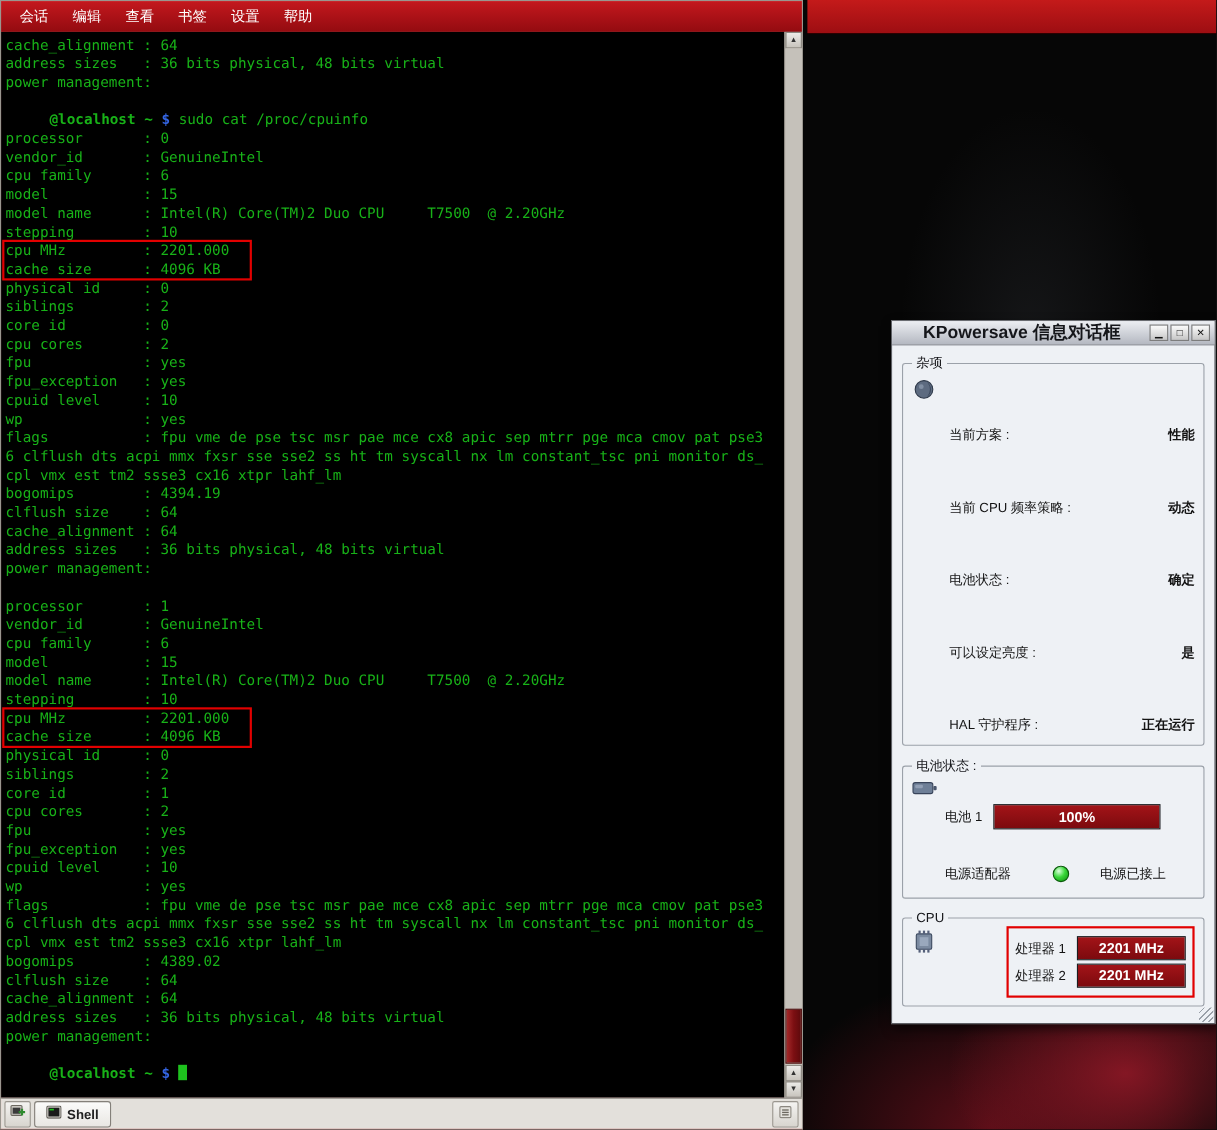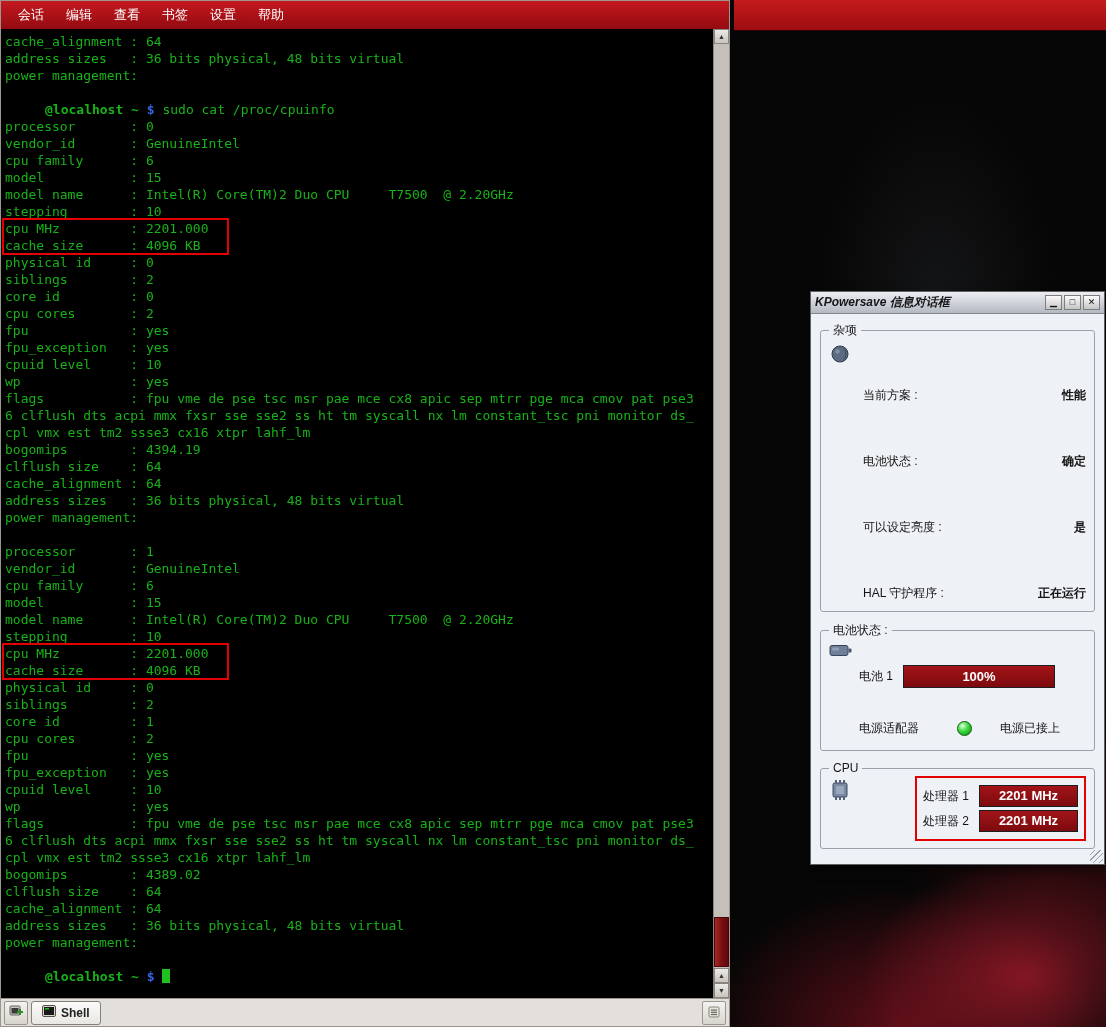--- a/index.html
+++ b/index.html
@@ -37,21 +37,21 @@
       radial-gradient(ellipse 230px 160px at 78% 95%, rgba(150,25,40,.85) 0%, rgba(150,25,40,0) 70%),
       radial-gradient(ellipse 280px 200px at 45% 100%, rgba(110,16,28,.8) 0%, rgba(110,16,28,0) 70%),
       radial-gradient(ellipse 320px 260px at 100% 78%, rgba(70,12,18,.9) 0%, rgba(70,12,18,0) 70%),
       radial-gradient(ellipse 170px 300px at 55% 30%, rgba(90,95,105,.18) 0%, rgba(90,95,105,0) 70%),
       #060606;}
   .right-topbar{height:30px;margin-left:4px;background:linear-gradient(180deg,#c41a1a,#9d0e12);border-bottom:1px solid #2a0000;}
 
   
   .kps-dialog{position:absolute;left:80px;top:291px;width:293px;background:#eef1f5;border:1px solid #5f6166;box-shadow:3px 4px 10px rgba(0,0,0,.65);font-size:12px;color:#141414;}
   .kps-title{height:21px;display:flex;align-items:center;background:linear-gradient(180deg,#eceef2,#b4b8c1);border-bottom:1px solid #83878f;padding:0 4px;cursor:default;}
-  .kps-title-text{flex:1;text-align:left;font-weight:bold;font-size:12px;color:#15161a;font-style:italic;}
+  .kps-title-text{flex:1;text-align:center;font-weight:bold;font-size:16px;color:#15161a;}
   .win-btn{width:17px;height:15px;margin-left:2px;background:linear-gradient(180deg,#fbfbfb,#c6c6c6);border:1px solid #7d7d7d;font-size:9px;line-height:13px;text-align:center;color:#111;cursor:pointer;box-sizing:border-box;}
   .kps-body{padding:8px 9px 5px;position:relative;}
   fieldset.grp{border:1px solid #9ba1a9;border-radius:3px;margin:0 0 10px;padding:1px 8px 7px;position:relative;background:transparent;}
   fieldset.grp legend{font-size:12px;padding:0 4px;color:#15161a;}
   .grp-flex{display:flex;align-items:flex-start;}
   .grp-icon{flex:0 0 28px;padding-top:3px;}
   .misc-rows{flex:1;margin-left:6px;}
   .mrow{display:flex;justify-content:space-between;line-height:22px;margin-top:44px;}
   .mrow .val{font-weight:bold;}
   .bat-row{display:flex;align-items:center;margin:4px 0 32px;}
@@ -154,20 +154,24 @@
                   <path d="M14 4.5 A8 8 0 0 1 14 17.5 A10 10 0 0 0 14 4.5 Z" fill="#39465a"></path>
                   <circle cx="8.5" cy="8.5" r="2.2" fill="#8b98ab" opacity="0.8"></circle>
                 </svg>
             </div>
             <div class="misc-rows" id="misc-rows">
                 <div class="mrow">
                   <span class="lab">当前方案 :</span>
                   <span class="val">性能</span>
                 </div>
                 <div class="mrow">
+                  <span class="lab">当前 CPU 频率策略 :</span>
+                  <span class="val">动态</span>
+                </div>
+                <div class="mrow">
                   <span class="lab">电池状态 :</span>
                   <span class="val">确定</span>
                 </div>
                 <div class="mrow">
                   <span class="lab">可以设定亮度 :</span>
                   <span class="val">是</span>
                 </div>
                 <div class="mrow">
                   <span class="lab">HAL 守护程序 :</span>
                   <span class="val">正在运行</span>

